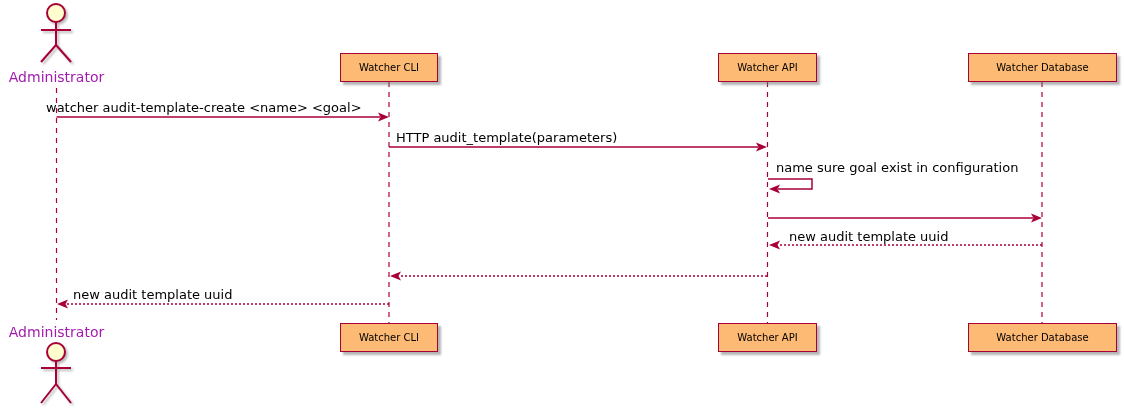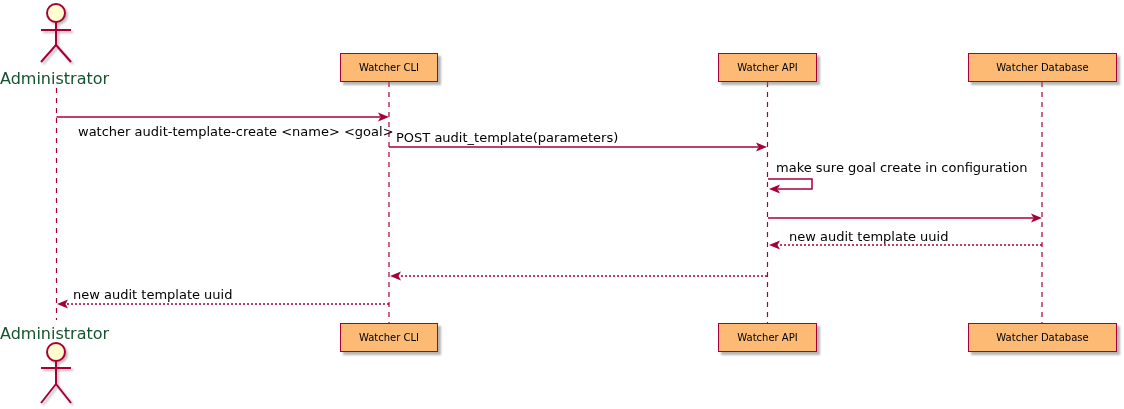--- a/index.html
+++ b/index.html
@@ -27,23 +27,23 @@
     align-items: center;
     justify-content: center;
     font-size: 10px;
     color: #000000;
     white-space: nowrap;
   }
   .actor-label {
     position: absolute;
     width: 113px;
     left: 0;
-    text-align: left;
-    font-size: 16px;
-    color: #14532d;
+    text-align: center;
+    font-size: 14px;
+    color: #a21caf;
     white-space: nowrap;
   }
   .msg {
     position: absolute;
     font-size: 13px;
     line-height: 14px;
     color: #000000;
     white-space: nowrap;
   }
   .figure { filter: drop-shadow(2.5px 2.5px 1px rgba(120,120,120,0.5)); }
@@ -118,19 +118,19 @@
   <div class="actor-label" style="top:324px;">Administrator</div>
 
   <div class="pbox" style="left:340px; top:53px; width:98px;">Watcher CLI</div>
   <div class="pbox" style="left:718px; top:53px; width:99px;">Watcher API</div>
   <div class="pbox" style="left:968px; top:53px; width:149px;">Watcher Database</div>
 
   <div class="pbox" style="left:340px; top:323px; width:98px;">Watcher CLI</div>
   <div class="pbox" style="left:718px; top:323px; width:99px;">Watcher API</div>
   <div class="pbox" style="left:968px; top:323px; width:149px;">Watcher Database</div>
 
-  <div class="msg" style="left:78px;  top:101px;margin-top:24px;">watcher audit-template-create &lt;name&gt; &lt;goal&gt;</div>
-  <div class="msg" style="left:396px; top:131px;">POST audit_template(parameters)</div>
-  <div class="msg" style="left:776px; top:161px;">make sure goal create in configuration</div>
+  <div class="msg" style="left:46px;  top:101px;">watcher audit-template-create &lt;name&gt; &lt;goal&gt;</div>
+  <div class="msg" style="left:396px; top:131px;">HTTP audit_template(parameters)</div>
+  <div class="msg" style="left:776px; top:161px;">name sure goal exist in configuration</div>
   <div class="msg" style="left:789px; top:230px;">new audit template uuid</div>
   <div class="msg" style="left:73px;  top:288px;">new audit template uuid</div>
 
 </div>
 
 </body></html>

